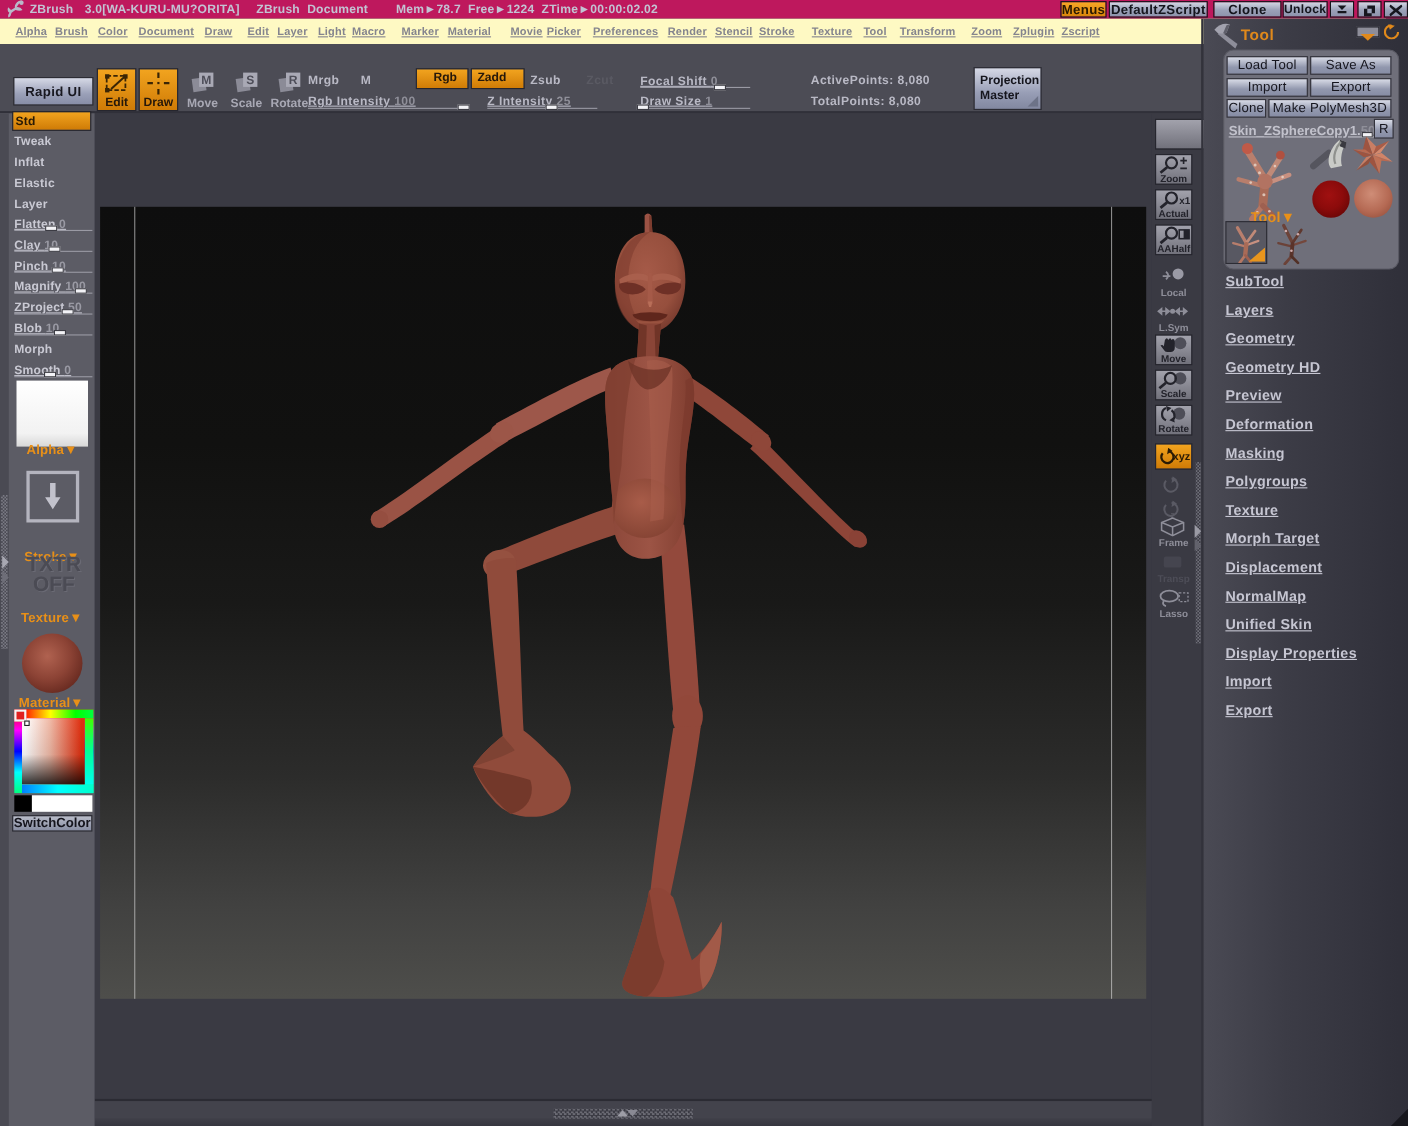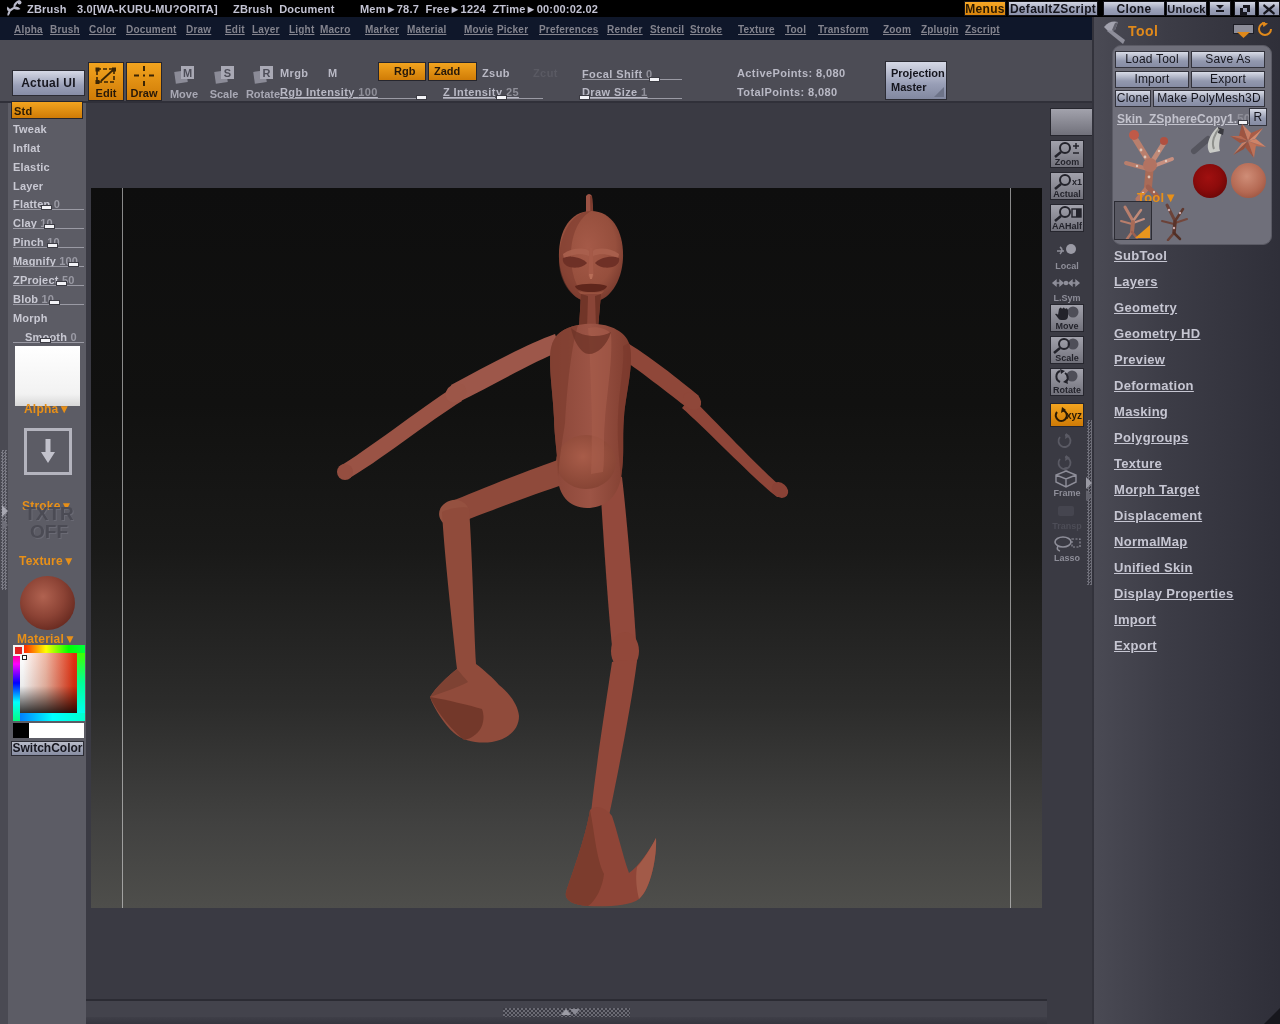--- a/index.html
+++ b/index.html
@@ -2,29 +2,29 @@
 <html><head>
 <meta charset="utf-8">
 <style>
 * { margin:0; padding:0; box-sizing:border-box; }
 html,body { width:1280px; height:1024px; overflow:hidden; background:#3a3a43;
   font-family:"Liberation Sans",sans-serif; }
 .abs { position:absolute; }
 
 
 #titlebar { position:absolute; left:0; top:0; width:1280px; height:17px;
-  background:#000000; color:#c3c3d3; font-weight:bold; font-size:11px; }
+  background:#be185d; color:#c3c3d3; font-weight:bold; font-size:11px; }
 #titlebar .t { position:absolute; top:3px; letter-spacing:0.2px; white-space:pre; }
 .tbtn { position:absolute; top:1px; height:15px; border:1px solid #14141a;
   background:linear-gradient(#d4d7e4,#9ba1b8 55%,#8d93ac);
   color:#15151d; font-weight:bold; font-size:12px; text-align:center; letter-spacing:0.3px; }
 .tbtn.orange { background:linear-gradient(#f7a927,#d8830a); color:#2b1a00; }
 
 
-#menubar { position:absolute; left:0; top:17px; width:1260px; height:23px; background:#0f172a; }
+#menubar { position:absolute; left:0; top:17px; width:1260px; height:23px; background:#fef9c3; }
 #menubar span { position:absolute; top:7px; color:#84848e; font-weight:bold; font-size:10px;
   text-decoration:underline; letter-spacing:0.2px; }
 
 
 #shelf { position:absolute; left:0; top:40px; width:1092px; height:63px; background:#4c4c55;
   border-bottom:2px solid #303039; }
 .shelflabel { position:absolute; color:#b9b9c5; font-weight:bold; font-size:11px; letter-spacing:0.4px; }
 .shelflabel.dim { color:#5a5a63; }
 .slider-h { position:absolute; width:11px; height:5px; background:#f2f2f6; border:1px solid #3c3c44; }
 .track { position:absolute; height:1px; background:#9a9aa4; }
@@ -126,21 +126,21 @@
   <span style="left:690px">Stroke</span>
   <span style="left:738px">Texture</span>
   <span style="left:785px">Tool</span>
   <span style="left:818px">Transform</span>
   <span style="left:883px">Zoom</span>
   <span style="left:921px">Zplugin</span>
   <span style="left:965px">Zscript</span>
 </div>
 
 <div id="shelf"></div>
-<div id="rapidui">Actual UI</div>
+<div id="rapidui">Rapid UI</div>
 
 <div class="toolbtn on" style="left:88px;">
   <svg width="26" height="24" viewBox="0 0 26 24" style="margin-top:1px">
     <rect x="4" y="5" width="17" height="13" fill="none" stroke="#3a2505" stroke-width="1.6" stroke-dasharray="4 2"></rect>
     <rect x="2.5" y="3.5" width="4" height="4" fill="#3a2505"></rect>
     <rect x="19" y="3.5" width="4" height="4" fill="#3a2505"></rect>
     <rect x="2.5" y="16" width="4" height="4" fill="#3a2505"></rect>
     <path d="M20 6 L8 17" stroke="#3a2505" stroke-width="1.8"></path>
   </svg>
   <div class="lbl">Edit</div>
@@ -332,21 +332,21 @@
   <div class="trayitem tslider" style="top:149px;">Magnify <span style="color:#9a9aa4">100</span></div>
   <div class="track" style="left:13px;top:163px;width:71px"></div>
   <div class="slider-h" style="left:68px;top:159px;"></div>
   <div class="trayitem tslider" style="top:168px;">ZProject <span style="color:#9a9aa4">50</span></div>
   <div class="track" style="left:13px;top:182px;width:71px"></div>
   <div class="slider-h" style="left:56px;top:178px;"></div>
   <div class="trayitem tslider" style="top:187px;">Blob <span style="color:#9a9aa4">10</span></div>
   <div class="track" style="left:13px;top:201px;width:71px"></div>
   <div class="slider-h" style="left:49px;top:197px;"></div>
   <div class="trayitem" style="top:206px;">Morph</div>
-  <div class="trayitem tslider" style="top:225px;margin-left:12px;">Smooth <span style="color:#9a9aa4">0</span></div>
+  <div class="trayitem tslider" style="top:225px;">Smooth <span style="color:#9a9aa4">0</span></div>
   <div class="track" style="left:13px;top:239px;width:71px"></div>
   <div class="slider-h" style="left:40px;top:235px;"></div>
 
   <div style="position:absolute;left:15px;top:243px;width:65px;height:60px;background:linear-gradient(#ffffff,#f2f2f2 80%,#d8d8d8);"></div>
   <div class="orangelbl" style="left:24px;top:299px;">Alpha▼</div>
 
   <div style="position:absolute;left:24px;top:325px;width:48px;height:47px;border:3px solid #b4b4be;background:#5c5c65;">
     <svg width="42" height="41" viewBox="0 0 42 41">
       <path d="M18.5 8 h5 V21 h4.5 L21 32 L14 21 h4.5 Z" fill="#c2c2cc"></path>
     </svg>

